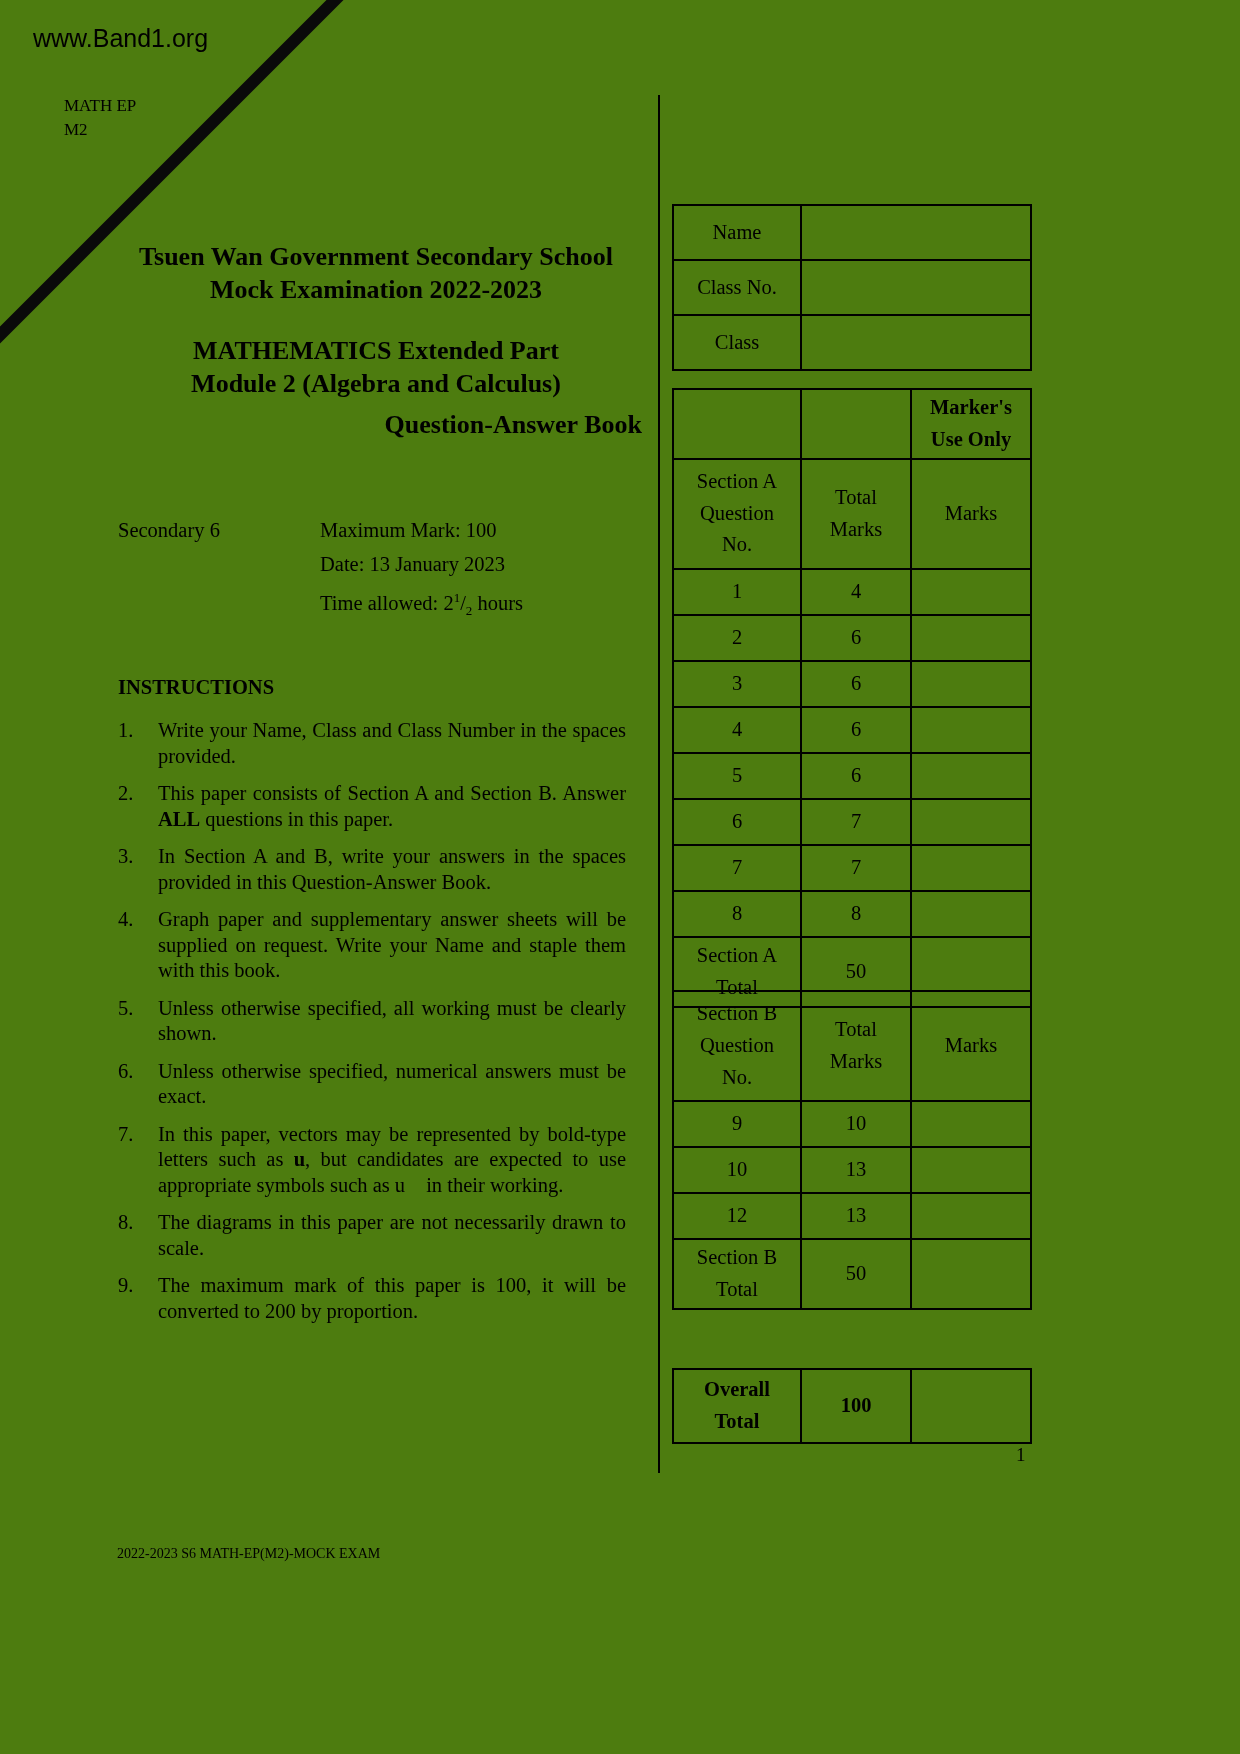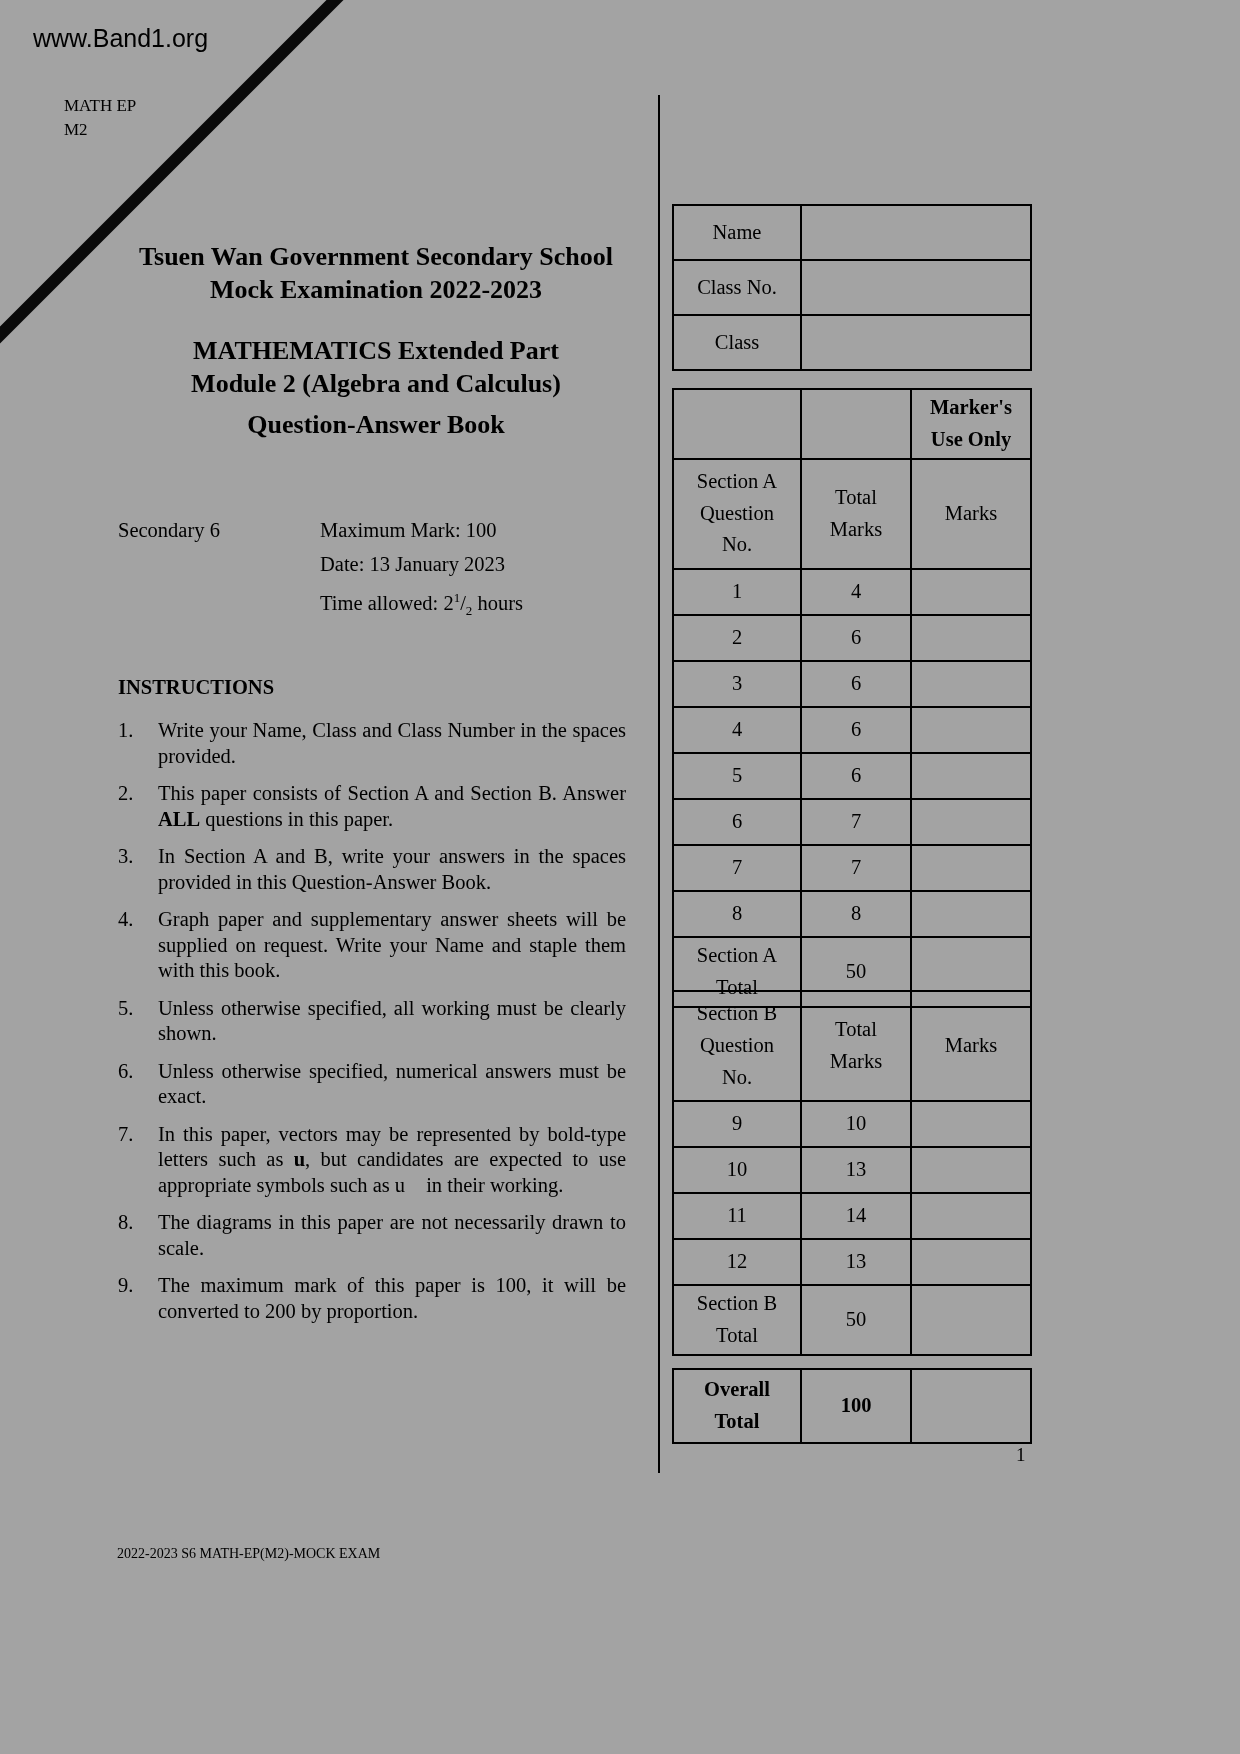--- a/index.html
+++ b/index.html
@@ -1,26 +1,26 @@
 <!DOCTYPE html>
 <html><head>
 <meta charset="utf-8">
 <title>Exam Cover Page</title>
 <style>
   html,body{margin:0;padding:0;background:#fff;}
-  .page{position:relative;width:1240px;height:1754px;background:#a3a3a3;color:#000;
+  .page{position:relative;width:1240px;height:1754px;background:#4d7c0f;color:#000;
         font-family:"Liberation Serif",serif;overflow:hidden;}
   .abs{position:absolute;}
   .watermark{left:33px;top:24px;font-family:"Liberation Sans",sans-serif;font-size:25px;}
   .diag{left:0;top:0;}
   .corner{left:64px;top:94px;font-size:17px;font-weight:normal;line-height:24px;}
   .titles{left:110px;top:240px;width:532px;text-align:center;font-weight:bold;
           font-size:26px;line-height:33px;}
   .titles .gap-lg{margin-top:28px;}
-  .titles .gap-sm{margin-top:8px;}
+  .titles .gap-sm{margin-top:8px;text-align:right;}
   .info-block{left:118px;top:514px;font-size:20.5px;line-height:33.5px;
               display:grid;grid-template-columns:202px auto;}
   .instructions-title{left:118px;top:676px;font-size:20.5px;font-weight:bold;}
   .instructions{left:118px;top:718px;width:508px;font-size:20.5px;}
   .ins-item{display:flex;margin-bottom:12px;line-height:25.5px;}
   .ins-num{width:40px;flex:none;}
   .ins-text{flex:1;text-align:justify;}
   .footer{left:117px;top:1546px;font-size:14px;}
   .divider{left:658px;top:95px;width:2px;height:1378px;background:#000;}
   .pagenum{left:1016px;top:1444px;font-size:19px;}
@@ -235,25 +235,20 @@
       <td>9</td>
       <td>10</td>
       <td></td>
     </tr>
     <tr class="qrow">
       <td>10</td>
       <td>13</td>
       <td></td>
     </tr>
     <tr class="qrow">
-      <td>11</td>
-      <td>14</td>
-      <td></td>
-    </tr>
-    <tr class="qrow">
       <td>12</td>
       <td>13</td>
       <td></td>
     </tr>
     <tr style="height:70px">
       <td>
         <div>Section B</div>
         <div>Total</div>
       </td>
       <td>50</td>

